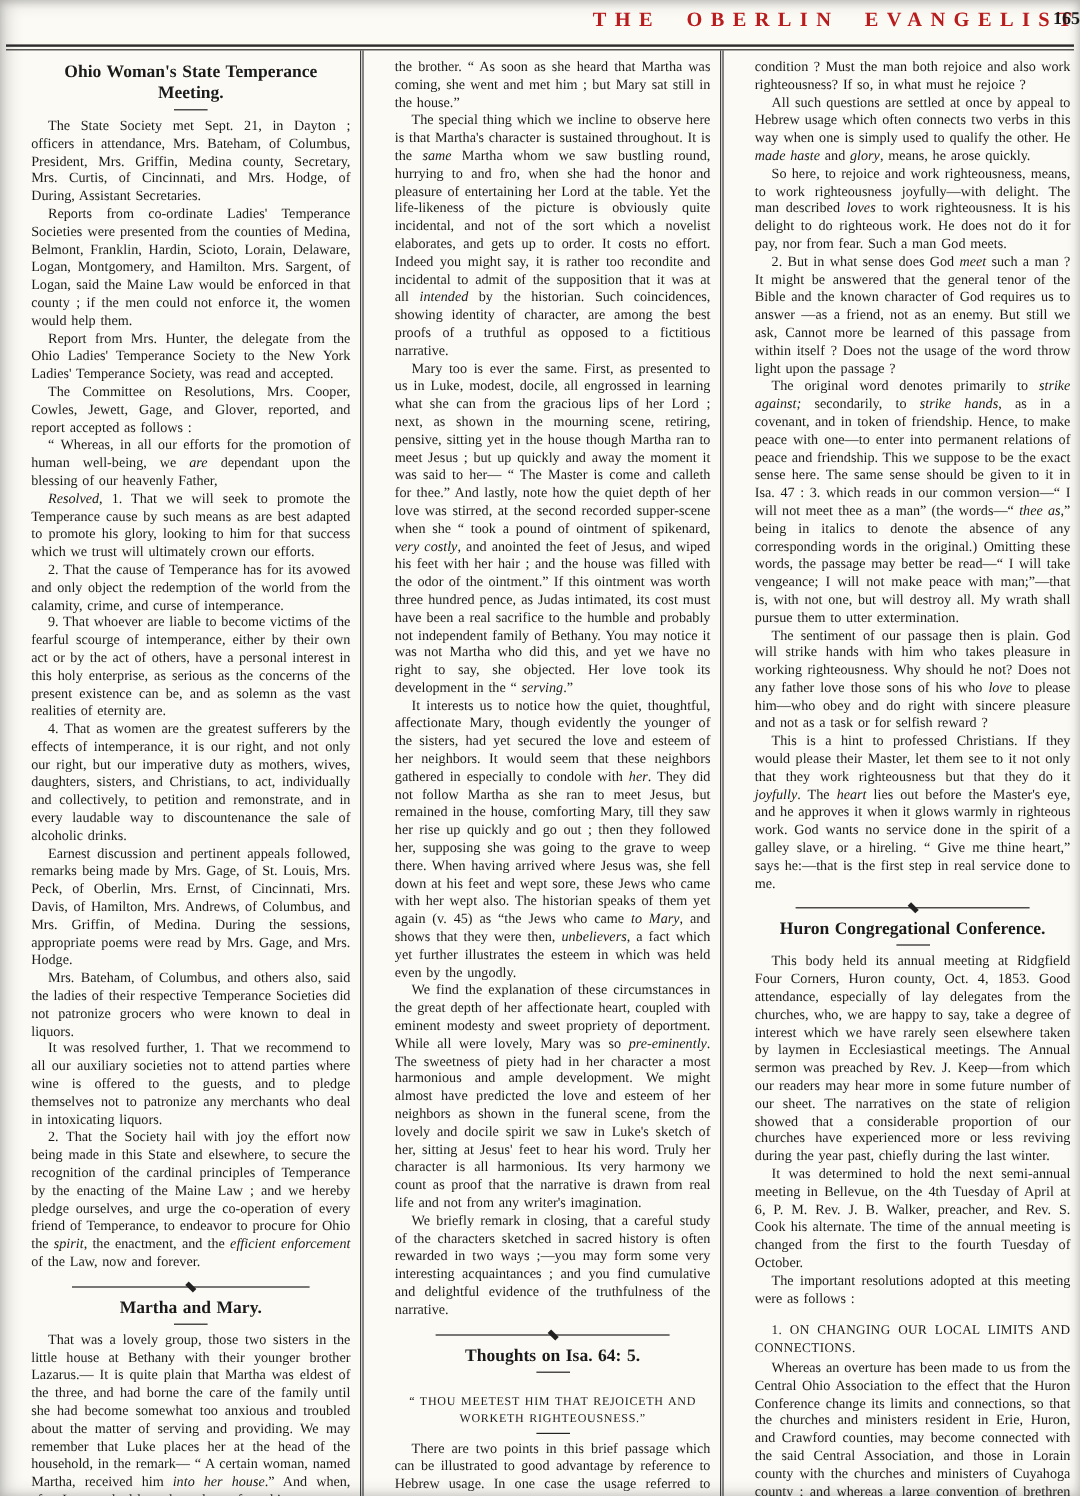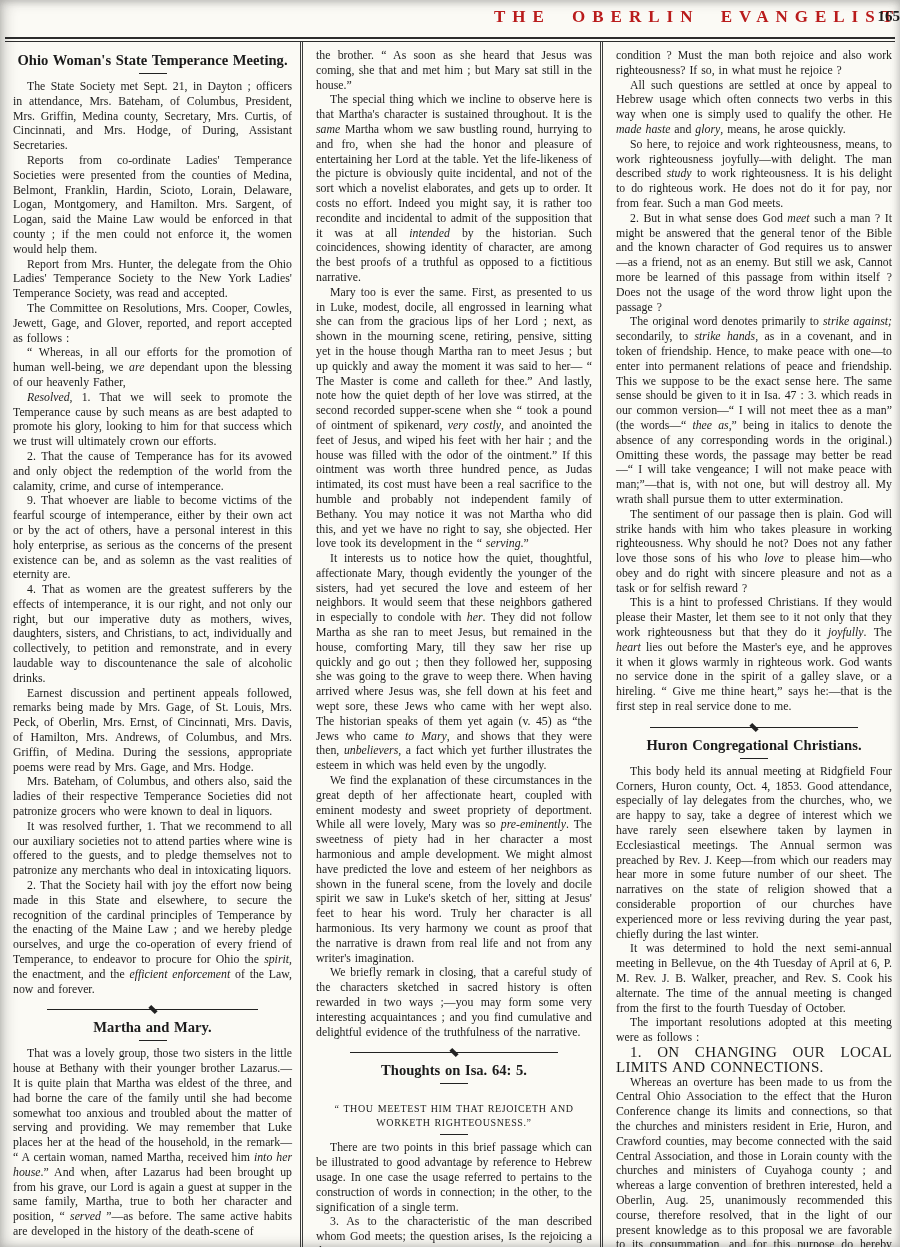--- a/index.html
+++ b/index.html
@@ -14,36 +14,36 @@
   }
   .page-header { position:relative; height:32px; padding-top:7px; }
   .masthead {
     text-align:right; font-weight:bold; font-size:17px;
     letter-spacing:7px; word-spacing:10px; color:#b91c1c;
   }
   .page-number { position:absolute; right:0; top:8px; font-size:15px; font-weight:bold; }
   .header-rule { margin:5px 5px 0 5px; height:5px; border-top:2px solid #2c2c2c; border-bottom:1px solid #2c2c2c; }
   .columns { display:flex; height:1205px; }
   .col {
-    width:300px; padding:6px 8px 0 13px; overflow:hidden;
+    width:300px; padding:6px 8px 0 26px; overflow:hidden;
     text-align:justify; font-size:11.8px; line-height:14.8px; word-spacing:1px;font-family:Liberation Serif, serif;
   }
   .col + .col { border-left:3px double #3b3b3b; }
   .col p { text-indent:14px; }
   .col p.cont { text-indent:0; }
   h2.article-heading { text-align:center; font-size:14.6px; font-weight:bold; margin-top:3px; line-height:18px; }
   .hrule-short { width:28px; border-top:1.5px solid #222; margin:4px auto 5px auto; }
   .divider { position:relative; height:12px; margin:7px 34px 3px 34px; }
   .divider::before { content:''; position:absolute; left:0; right:0; top:6px; border-top:1px solid #222; }
   .divider::after {
     content:''; position:absolute; left:50%; top:2px; width:9px; height:9px;
     background:#222; transform:translateX(-50%) rotate(45deg) scaleY(.45);
   }
   p.epigraph { text-indent:0; text-align:center; font-size:10px; letter-spacing:.6px; line-height:14px; margin-top:18px; }
-  p.resolution { font-size:15px; letter-spacing:.3px; }
+  p.resolution { font-size:11px; letter-spacing:.3px;margin-top:13px; }
   i { font-style:italic; }
 </style>
 </head>
 <body>
 
 <div class="page">
   <header class="page-header">
     <div class="masthead">THE OBERLIN EVANGELIST</div>
     <div class="page-number">165</div>
   </header>
@@ -64,44 +64,44 @@
         <p>Earnest discussion and pertinent appeals followed, remarks being made by Mrs. Gage, of St. Louis, Mrs. Peck, of Oberlin, Mrs. Ernst, of Cincinnati, Mrs. Davis, of Hamilton, Mrs. Andrews, of Columbus, and Mrs. Griffin, of Medina. During the sessions, appropriate poems were read by Mrs. Gage, and Mrs. Hodge.</p>
         <p>Mrs. Bateham, of Columbus, and others also, said the ladies of their respective Temperance Societies did not patronize grocers who were known to deal in liquors.</p>
         <p>It was resolved further, 1. That we recommend to all our auxiliary societies not to attend parties where wine is offered to the guests, and to pledge themselves not to patronize any merchants who deal in intoxicating liquors.</p>
         <p>2. That the Society hail with joy the effort now being made in this State and elsewhere, to secure the recognition of the cardinal principles of Temperance by the enacting of the Maine Law ; and we hereby pledge ourselves, and urge the co-operation of every friend of Temperance, to endeavor to procure for Ohio the <i>spirit</i>, the enactment, and the <i>efficient enforcement</i> of the Law, now and forever.</p>
         <div class="divider"></div>
         <h2 class="article-heading">Martha and Mary.</h2>
         <div class="hrule-short"></div>
         <p>That was a lovely group, those two sisters in the little house at Bethany with their younger brother Lazarus.— It is quite plain that Martha was eldest of the three, and had borne the care of the family until she had become somewhat too anxious and troubled about the matter of serving and providing. We may remember that Luke places her at the head of the household, in the remark— “ A certain woman, named Martha, received him <i>into her house</i>.” And when, after Lazarus had been brought up from his grave, our Lord is again a guest at supper in the same family, Martha, true to both her character and position, “ <i>served</i> ”—as before. The same active habits are developed in the history of the death-scene of</p>
       </section>
     <section class="col">
-        <p class="cont">the brother. “ As soon as she heard that Jesus was coming, she that and met him ; but Mary sat still in the house.”</p>
+        <p class="cont">the brother. “ As soon as she heard that Martha was coming, she went and met him ; but Mary sat still in the house.”</p>
         <p>The special thing which we incline to observe here is that Martha's character is sustained throughout. It is the <i>same</i> Martha whom we saw bustling round, hurrying to and fro, when she had the honor and pleasure of entertaining her Lord at the table. Yet the life-likeness of the picture is obviously quite incidental, and not of the sort which a novelist elaborates, and gets up to order. It costs no effort. Indeed you might say, it is rather too recondite and incidental to admit of the supposition that it was at all <i>intended</i> by the historian. Such coincidences, showing identity of character, are among the best proofs of a truthful as opposed to a fictitious narrative.</p>
         <p>Mary too is ever the same. First, as presented to us in Luke, modest, docile, all engrossed in learning what she can from the gracious lips of her Lord ; next, as shown in the mourning scene, retiring, pensive, sitting yet in the house though Martha ran to meet Jesus ; but up quickly and away the moment it was said to her— “ The Master is come and calleth for thee.” And lastly, note how the quiet depth of her love was stirred, at the second recorded supper-scene when she “ took a pound of ointment of spikenard, <i>very costly</i>, and anointed the feet of Jesus, and wiped his feet with her hair ; and the house was filled with the odor of the ointment.” If this ointment was worth three hundred pence, as Judas intimated, its cost must have been a real sacrifice to the humble and probably not independent family of Bethany. You may notice it was not Martha who did this, and yet we have no right to say, she objected. Her love took its development in the “ <i>serving</i>.”</p>
         <p>It interests us to notice how the quiet, thoughtful, affectionate Mary, though evidently the younger of the sisters, had yet secured the love and esteem of her neighbors. It would seem that these neighbors gathered in especially to condole with <i>her</i>. They did not follow Martha as she ran to meet Jesus, but remained in the house, comforting Mary, till they saw her rise up quickly and go out ; then they followed her, supposing she was going to the grave to weep there. When having arrived where Jesus was, she fell down at his feet and wept sore, these Jews who came with her wept also. The historian speaks of them yet again (v. 45) as “the Jews who came <i>to Mary</i>, and shows that they were then, <i>unbelievers</i>, a fact which yet further illustrates the esteem in which was held even by the ungodly.</p>
         <p>We find the explanation of these circumstances in the great depth of her affectionate heart, coupled with eminent modesty and sweet propriety of deportment. While all were lovely, Mary was so <i>pre-eminently</i>. The sweetness of piety had in her character a most harmonious and ample development. We might almost have predicted the love and esteem of her neighbors as shown in the funeral scene, from the lovely and docile spirit we saw in Luke's sketch of her, sitting at Jesus' feet to hear his word. Truly her character is all harmonious. Its very harmony we count as proof that the narrative is drawn from real life and not from any writer's imagination.</p>
         <p>We briefly remark in closing, that a careful study of the characters sketched in sacred history is often rewarded in two ways ;—you may form some very interesting acquaintances ; and you find cumulative and delightful evidence of the truthfulness of the narrative.</p>
         <div class="divider"></div>
         <h2 class="article-heading">Thoughts on Isa. 64: 5.</h2>
         <div class="hrule-short"></div>
         <p class="epigraph">“ THOU MEETEST HIM THAT REJOICETH AND WORKETH RIGHTEOUSNESS.”</p>
         <div class="hrule-short"></div>
         <p>There are two points in this brief passage which can be illustrated to good advantage by reference to Hebrew usage. In one case the usage referred to pertains to the construction of words in connection; in the other, to the signification of a single term.</p>
         <p>3. As to the characteristic of the man described whom God meets; the question arises, Is the rejoicing a distinct</p>
       </section>
     <section class="col">
         <p class="cont">condition ? Must the man both rejoice and also work righteousness? If so, in what must he rejoice ?</p>
         <p>All such questions are settled at once by appeal to Hebrew usage which often connects two verbs in this way when one is simply used to qualify the other. He <i>made haste</i> and <i>glory</i>, means, he arose quickly.</p>
-        <p>So here, to rejoice and work righteousness, means, to work righteousness joyfully—with delight. The man described <i>study</i> to work righteousness. It is his delight to do righteous work. He does not do it for pay, nor from fear. Such a man God meets.</p>
+        <p>So here, to rejoice and work righteousness, means, to work righteousness joyfully—with delight. The man described <i>loves</i> to work righteousness. It is his delight to do righteous work. He does not do it for pay, nor from fear. Such a man God meets.</p>
         <p>2. But in what sense does God <i>meet</i> such a man ? It might be answered that the general tenor of the Bible and the known character of God requires us to answer —as a friend, not as an enemy. But still we ask, Cannot more be learned of this passage from within itself ? Does not the usage of the word throw light upon the passage ?</p>
         <p>The original word denotes primarily to <i>strike against;</i> secondarily, to <i>strike hands</i>, as in a covenant, and in token of friendship. Hence, to make peace with one—to enter into permanent relations of peace and friendship. This we suppose to be the exact sense here. The same sense should be given to it in Isa. 47 : 3. which reads in our common version—“ I will not meet thee as a man” (the words—“ <i>thee as</i>,” being in italics to denote the absence of any corresponding words in the original.) Omitting these words, the passage may better be read—“ I will take vengeance; I will not make peace with man;”—that is, with not one, but will destroy all. My wrath shall pursue them to utter extermination.</p>
         <p>The sentiment of our passage then is plain. God will strike hands with him who takes pleasure in working righteousness. Why should he not? Does not any father love those sons of his who <i>love</i> to please him—who obey and do right with sincere pleasure and not as a task or for selfish reward ?</p>
         <p>This is a hint to professed Christians. If they would please their Master, let them see to it not only that they work righteousness but that they do it <i>joyfully</i>. The <i>heart</i> lies out before the Master's eye, and he approves it when it glows warmly in righteous work. God wants no service done in the spirit of a galley slave, or a hireling. “ Give me thine heart,” says he:—that is the first step in real service done to me.</p>
         <div class="divider"></div>
-        <h2 class="article-heading">Huron Congregational Christians.</h2>
+        <h2 class="article-heading">Huron Congregational Conference.</h2>
         <div class="hrule-short"></div>
         <p>This body held its annual meeting at Ridgfield Four Corners, Huron county, Oct. 4, 1853. Good attendance, especially of lay delegates from the churches, who, we are happy to say, take a degree of interest which we have rarely seen elsewhere taken by laymen in Ecclesiastical meetings. The Annual sermon was preached by Rev. J. Keep—from which our readers may hear more in some future number of our sheet. The narratives on the state of religion showed that a considerable proportion of our churches have experienced more or less reviving during the year past, chiefly during the last winter.</p>
         <p>It was determined to hold the next semi-annual meeting in Bellevue, on the 4th Tuesday of April at 6, P. M. Rev. J. B. Walker, preacher, and Rev. S. Cook his alternate. The time of the annual meeting is changed from the first to the fourth Tuesday of October.</p>
         <p>The important resolutions adopted at this meeting were as follows :</p>
         <p class="resolution">1. ON CHANGING OUR LOCAL LIMITS AND CONNECTIONS.</p>
         <p>Whereas an overture has been made to us from the Central Ohio Association to the effect that the Huron Conference change its limits and connections, so that the churches and ministers resident in Erie, Huron, and Crawford counties, may become connected with the said Central Association, and those in Lorain county with the churches and ministers of Cuyahoga county ; and whereas a large convention of brethren interested, held a Oberlin, Aug. 25, unanimously recommended this course, therefore resolved, that in the light of our present knowledge as to this proposal we are favorable to its consummation, and for this purpose do hereby grant letters of</p>
       </section>
   </main>
 </div>
 

